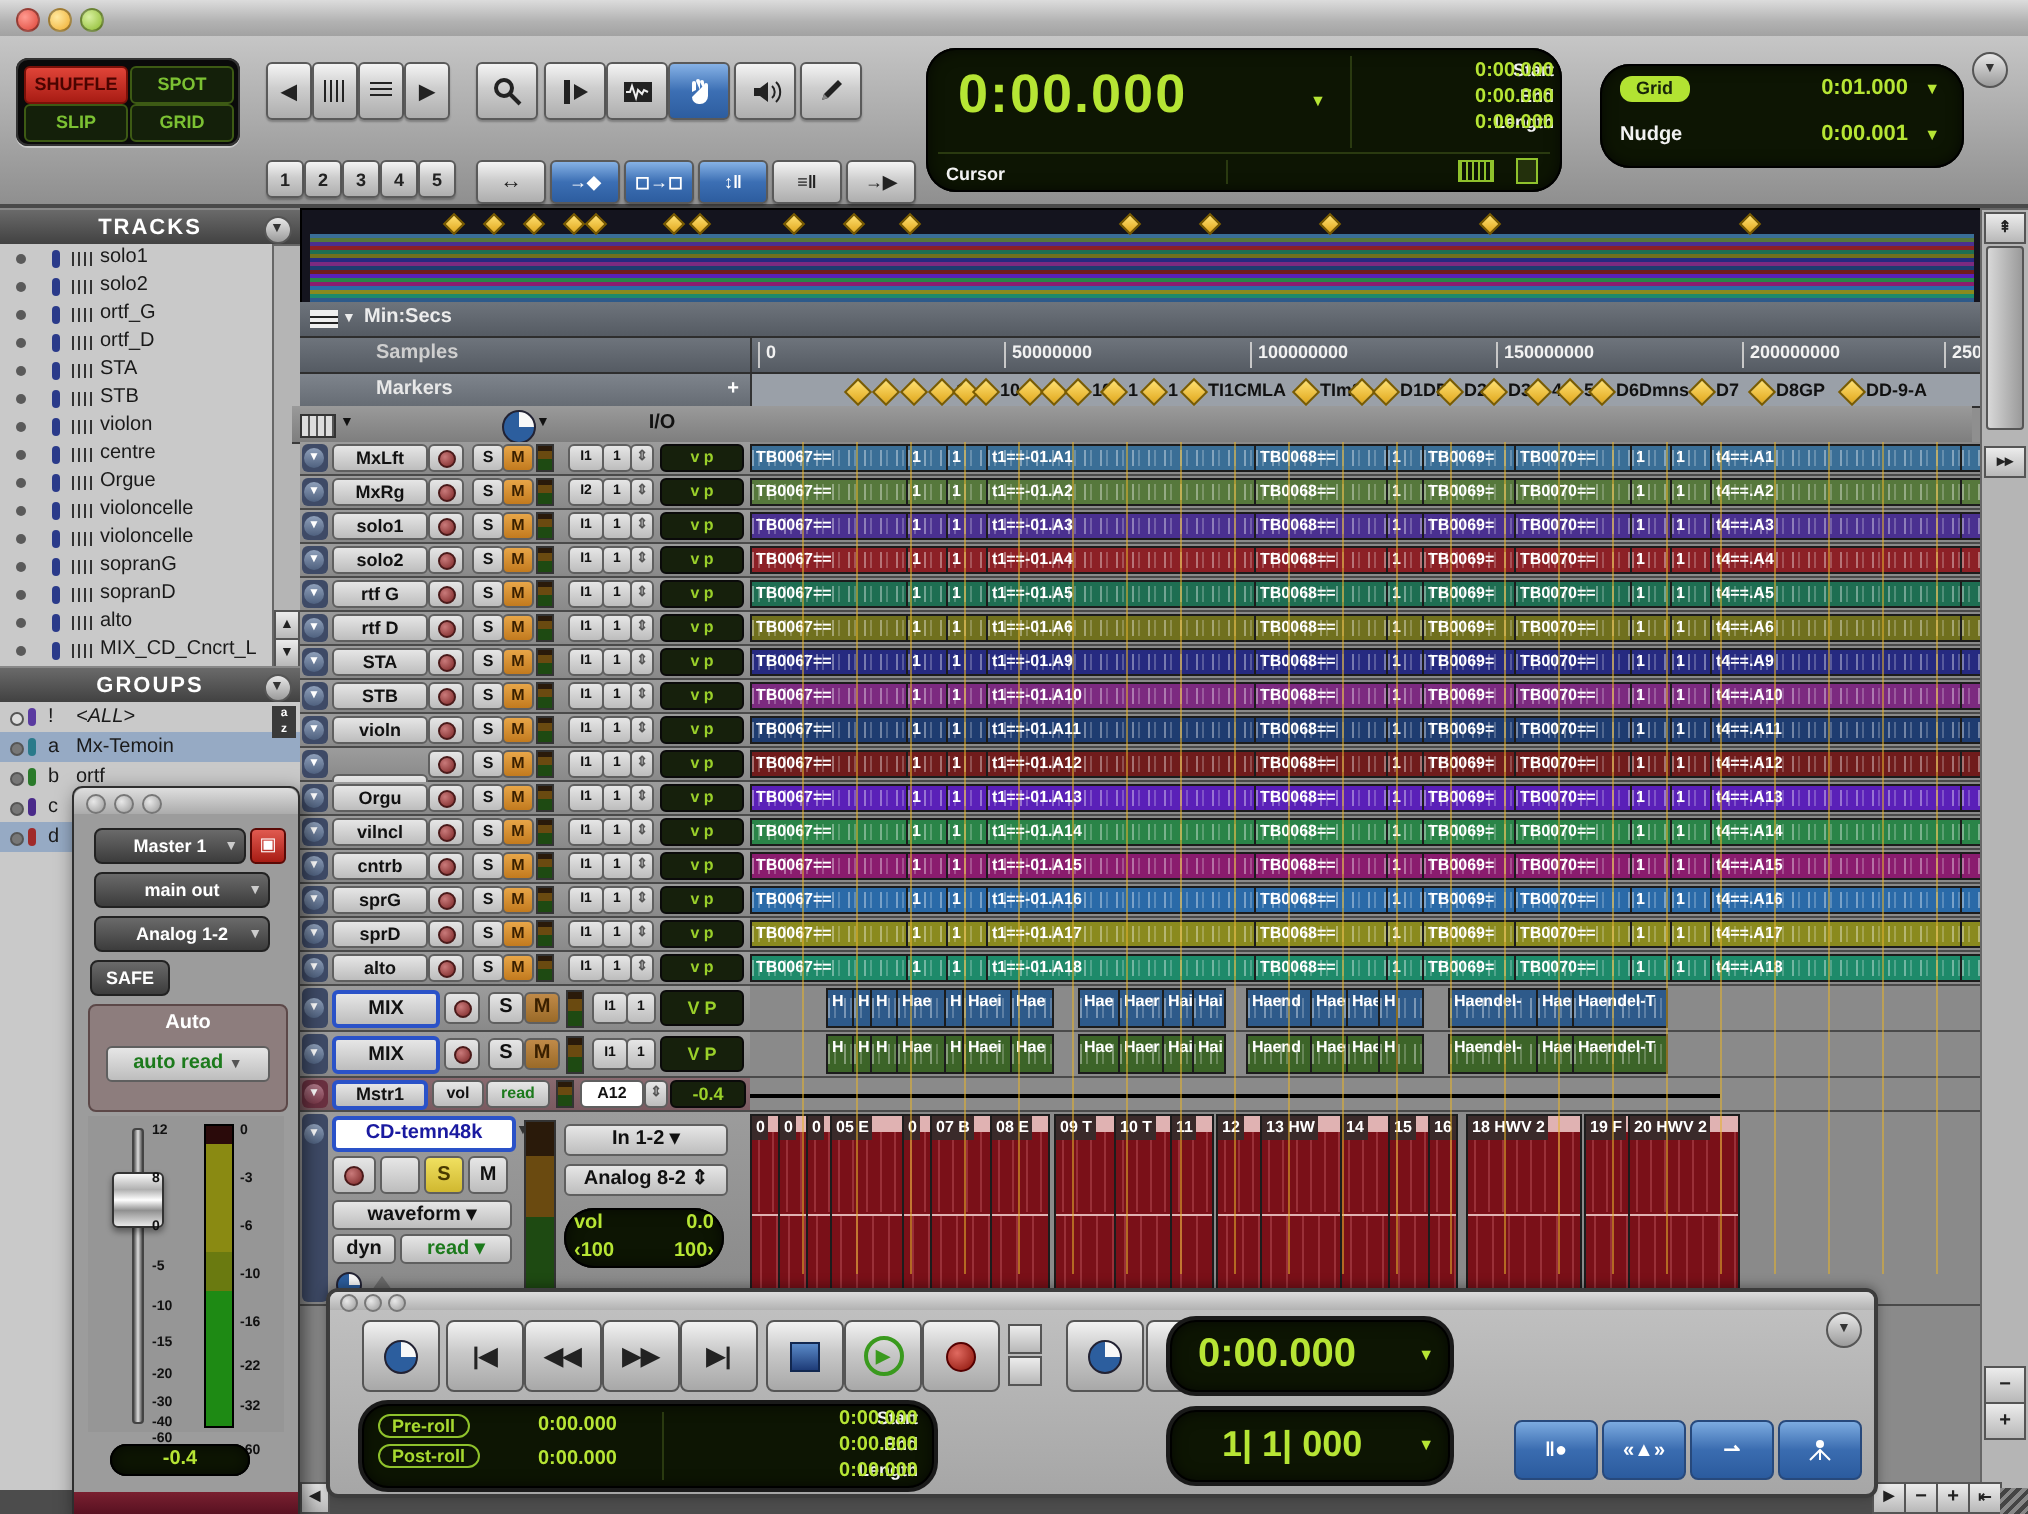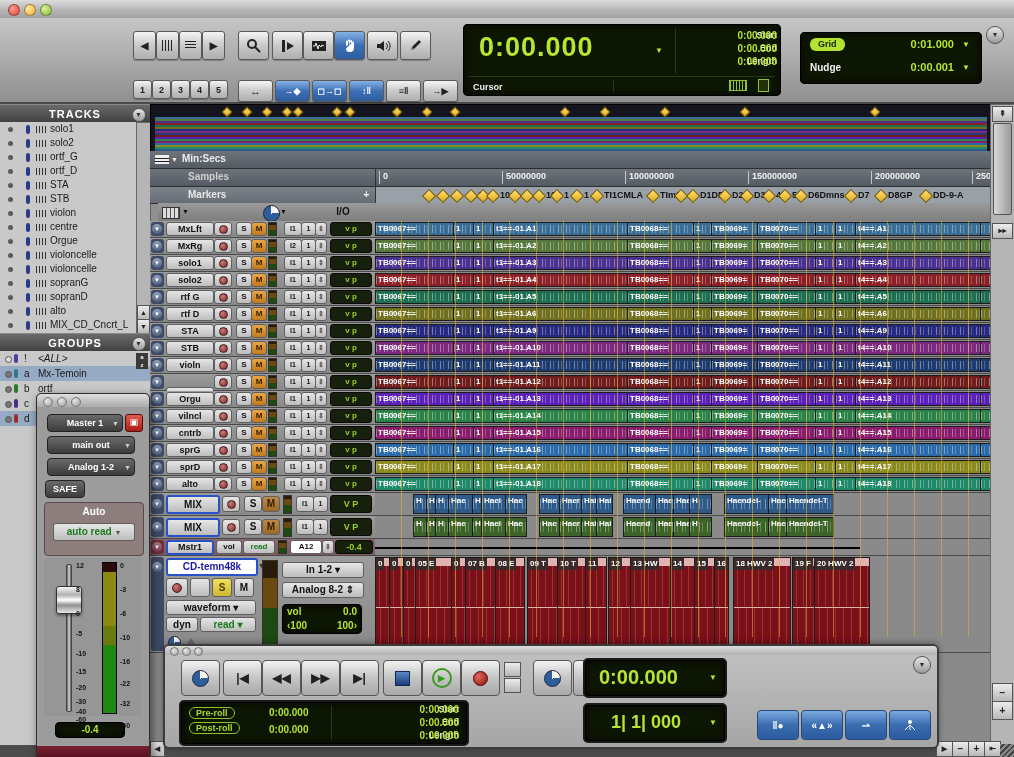--- a/index.html
+++ b/index.html
@@ -16,21 +16,21 @@
   #toolbar{position:absolute;left:0;top:18px;width:1014px;height:84px;
     background:linear-gradient(#c6c6c6,#a8a8a8 55%,#8f8f8f);border-bottom:2px solid #4a4a4a}
   .darkbox{position:absolute;background:#0a0a0a;border-radius:6px;box-shadow:inset 0 0 0 1px #333,0 1px 0 rgba(255,255,255,.4)}
   .modebtn{position:absolute;width:50px;height:17px;border-radius:3px;font-weight:bold;font-size:9px;
     text-align:center;line-height:17px;background:#14200a;color:#7cc133;border:1px solid #3d5a14}
   .modebtn.active{background:linear-gradient(#e04438,#a81c14);color:#4a0400;border:1px solid #7a1008}
   .tbtn{position:absolute;border:1px solid #5a5a5a;border-radius:3px;
     background:linear-gradient(#f4f4f4,#cdcdcd 45%,#aeaeae);box-shadow:0 1px 1px rgba(0,0,0,.25);
     display:flex;align-items:center;justify-content:center;color:#222;font-weight:bold}
   .tbtn.blue{background:linear-gradient(#86b2e6,#3c6fb4 50%,#2d5d9f);color:#fff}
-  .lcd{background:#0d1503;color:#b6e534;border-radius:5px;box-shadow:inset 0 0 0 1px #000,inset 0 0 8px rgba(0,0,0,.8)}
+  .lcd{background:#0d1503;color:#b6e534;border-radius:15px;box-shadow:inset 0 0 0 1px #000,inset 0 0 8px rgba(0,0,0,.8)}
   .lcd .lab{color:#f2f2f2;font-weight:bold}
   .pill-green{border:1px solid #8fc22c;color:#a8da30;border-radius:6px;padding:0 6px;font-weight:bold}
   .pill-solid{background:#b2e332;color:#18240a;border-radius:6px;padding:0 8px;font-weight:bold}
   .dd{color:#b6e534;font-size:8px}
   
   .sidehead{position:absolute;left:0;width:150px;height:18px;
     background:linear-gradient(#6a6a6a,#3f3f3f);color:#fff;font-weight:bold;font-size:11px;
     text-align:center;line-height:18px;letter-spacing:1px;border-top:1px solid #888;border-bottom:1px solid #222}
   .chev{position:absolute;right:4px;top:3px;width:12px;height:12px;border-radius:50%;
     background:linear-gradient(#e8e8e8,#9a9a9a);border:1px solid #555;color:#333;font-size:7px;line-height:12px;text-align:center}
@@ -50,21 +50,21 @@
   .dia{position:absolute;width:6px;height:6px;background:linear-gradient(135deg,#ffe070,#e0a81e);
     border:1px solid #7a5c00;transform:rotate(45deg)}
   .rrow{position:absolute;left:150px;width:840px;height:17px;border-bottom:1px solid #2e2e2e;
     background:linear-gradient(#6e747c,#555b63);color:#ececec;font-weight:bold}
   .rname{position:absolute;left:28px;top:2px;font-size:10px}
   .rcontent{position:absolute;left:225px;top:0;width:615px;height:17px;overflow:hidden;border-left:1px solid #333}
   .tick{position:absolute;top:2px;font-size:9px;color:#f2f2f2;border-left:1px solid #c8c8c8;padding-left:3px;height:13px}
   #markers-row{background:linear-gradient(#7e848c,#666c74)}
   #markers-row .rcontent{background:#9aa0a8}
   .mlabel{position:absolute;top:3px;font-size:9px;font-weight:bold;color:#111;white-space:nowrap}
-  #lanes-hdr{position:absolute;left:158px;top:203px;width:840px;height:18px;
+  #lanes-hdr{position:absolute;left:146px;top:203px;width:840px;height:18px;
     background:linear-gradient(#9a9a9a,#7e7e7e);border-bottom:1px solid #3a3a3a;color:#111}
   .lane{position:absolute;left:150px;width:840px;border-bottom:1px solid #4a4a4a;background:#8e8e8e}
   .ctl{position:absolute;left:0;top:0;width:225px;height:100%;background:linear-gradient(#9c9c9c,#898989)}
   .cliparea{position:absolute;left:225px;top:0;width:615px;height:100%;background:#8a8a8a;overflow:hidden}
   .foldblk{position:absolute;left:1px;top:1px;width:13px;bottom:1px;border-radius:3px;background:#3e4a66}
   .foldc{position:absolute;left:2px;top:50%;margin-top:-5px;width:10px;height:10px;border-radius:50%;
     background:linear-gradient(#8fa0ba,#4f617f);color:#fff;font-size:6px;text-align:center;line-height:10px}
   .chip{position:absolute;border:1px solid #5f5f5f;border-radius:3px;background:linear-gradient(#e6e6e6,#bdbdbd);
     color:#111;font-weight:bold;text-align:center;overflow:hidden;white-space:nowrap}
   .chip.orange{background:linear-gradient(#e8a648,#c27a1e);color:#3a2000}
@@ -121,20 +121,26 @@
 <body>
 
 <div id="titlebar">
   <div class="tl" style="left:8px;background:radial-gradient(circle at 35% 35%,#ff9a90,#dc4437)"></div>
   <div class="tl" style="left:24px;background:radial-gradient(circle at 35% 35%,#ffe9a0,#f0ad2f)"></div>
   <div class="tl" style="left:40px;background:radial-gradient(circle at 35% 35%,#d8f0a0,#8cba2e)"></div>
 </div>
 
 <div id="toolbar">
 
+  <div class="darkbox" style="left:8px;top:11px;width:112px;height:44px">
+    <div class="modebtn active" style="left:4px;top:4px">SHUFFLE</div>
+    <div class="modebtn" style="left:57px;top:4px">SPOT</div>
+    <div class="modebtn" style="left:4px;top:23px">SLIP</div>
+    <div class="modebtn" style="left:57px;top:23px">GRID</div>
+  </div>
 
   <div>
     <div class="tbtn" style="left:133px;top:13px;width:21px;height:27px">◀</div>
     <div class="tbtn" style="left:156px;top:13px;width:21px;height:27px">
         <span style="width:11px;height:11px;background:repeating-linear-gradient(90deg,#222 0 1px,transparent 1px 3px)"></span>
       </div>
     <div class="tbtn" style="left:179px;top:13px;width:21px;height:27px">
         <span style="width:11px;height:9px;background:repeating-linear-gradient(#222 0 1px,transparent 1px 3px)"></span>
       </div>
     <div class="tbtn" style="left:202px;top:13px;width:21px;height:27px">▶</div>

